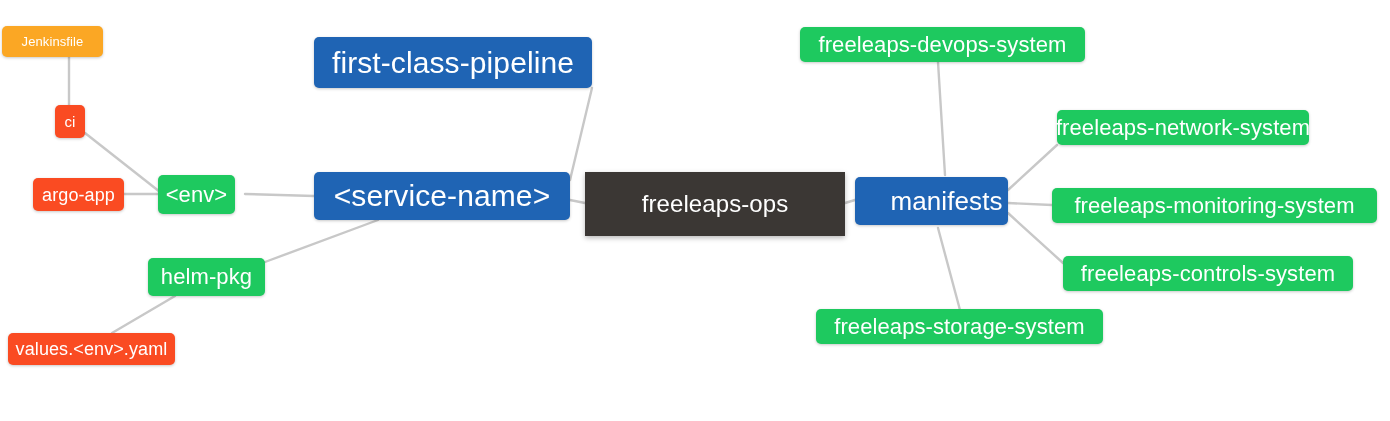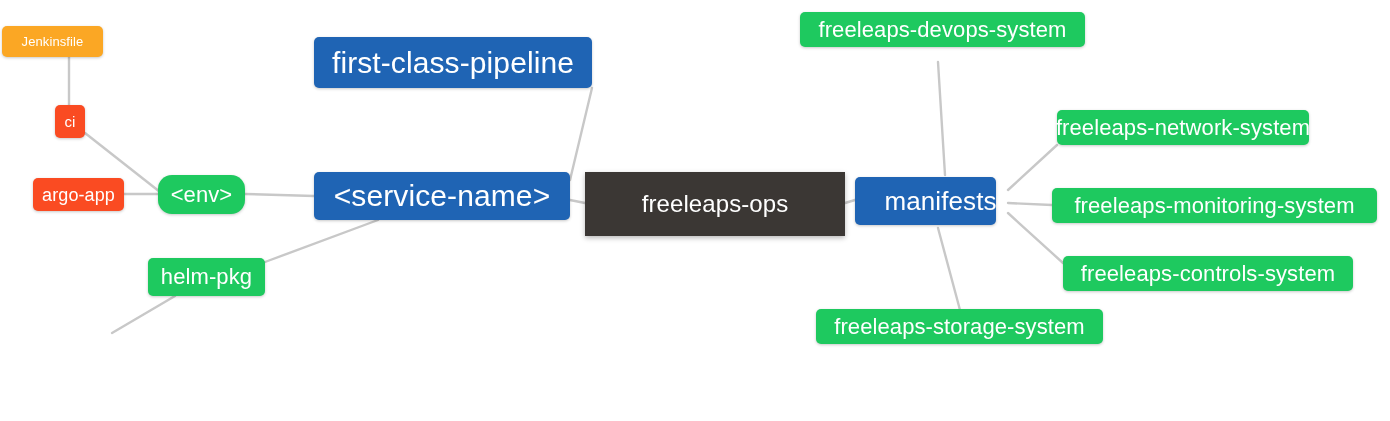--- a/index.html
+++ b/index.html
@@ -101,46 +101,49 @@
   </div>
 
   <div class="node node-red size-xs" style="left:55px; top:105px; width:30px; height:33px;">
     <span>ci</span>
   </div>
 
   <div class="node node-red size-sm" style="left:33px; top:178px; width:91px; height:33px;">
     <span>argo-app</span>
   </div>
 
-  <div class="node node-green size-md" style="left:158px; top:175px; width:87px; height:39px;border-radius:14px;">
+  <div class="node node-green size-md" style="left:158px; top:175px; width:77px; height:39px;">
     <span>&lt;env&gt;</span>
   </div>
 
   <div class="node node-green size-md" style="left:148px; top:258px; width:117px; height:38px;">
     <span>helm-pkg</span>
   </div>
 
+  <div class="node node-red size-sm" style="left:8px; top:333px; width:167px; height:32px;">
+    <span>values.&lt;env&gt;.yaml</span>
+  </div>
 
   <div class="node node-blue size-xl" style="left:314px; top:37px; width:278px; height:51px;">
     <span>first-class-pipeline</span>
   </div>
 
   <div class="node node-blue size-xl" style="left:314px; top:172px; width:256px; height:48px;">
     <span>&lt;service-name&gt;</span>
   </div>
 
   <div class="node node-root" style="left:585px; top:172px; width:260px; height:64px;">
     <span>freeleaps-ops</span>
   </div>
 
-  <div class="node node-blue size-lg" style="left:855px; top:177px; width:141px; height:48px;padding-left:30px;">
+  <div class="node node-blue size-lg" style="left:855px; top:177px; width:153px; height:48px;padding-left:30px;">
     <span>manifests</span>
   </div>
 
-  <div class="node node-green size-md" style="left:800px; top:12px; width:285px; height:35px;">
+  <div class="node node-green size-md" style="left:800px; top:27px; width:285px; height:35px;">
     <span>freeleaps-devops-system</span>
   </div>
 
   <div class="node node-green size-md" style="left:1057px; top:110px; width:252px; height:35px;">
     <span>freeleaps-network-system</span>
   </div>
 
   <div class="node node-green size-md" style="left:1052px; top:188px; width:325px; height:35px;">
     <span>freeleaps-monitoring-system</span>
   </div>

